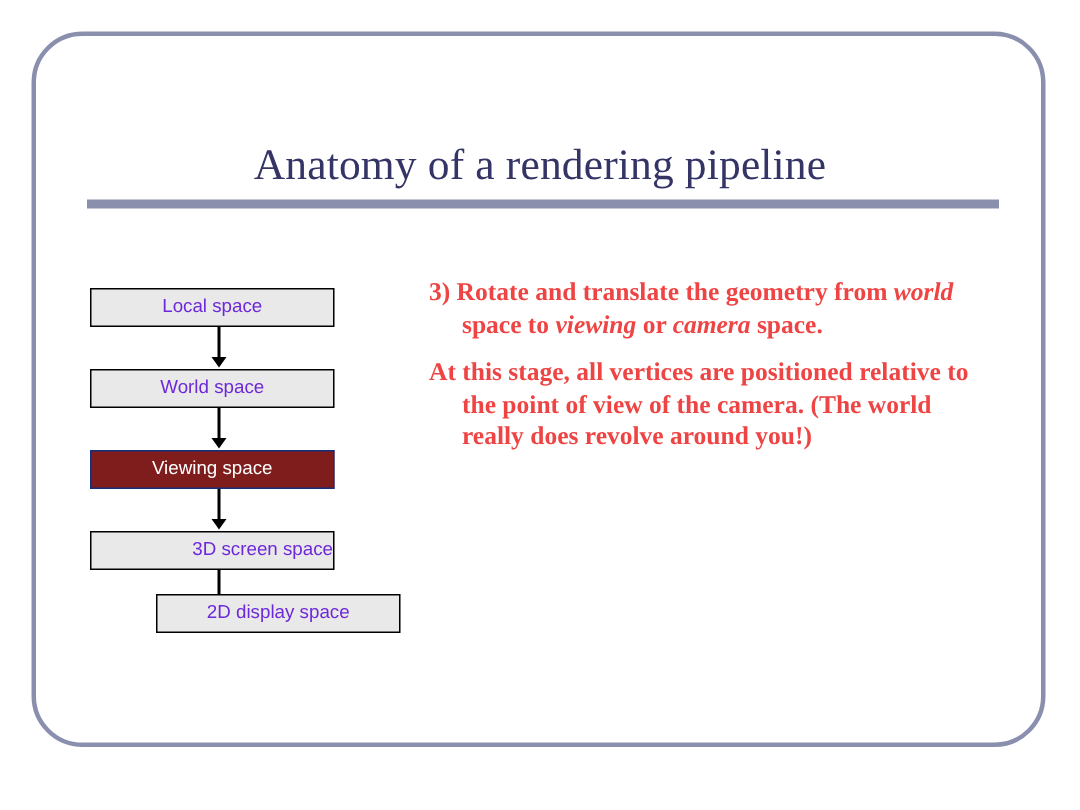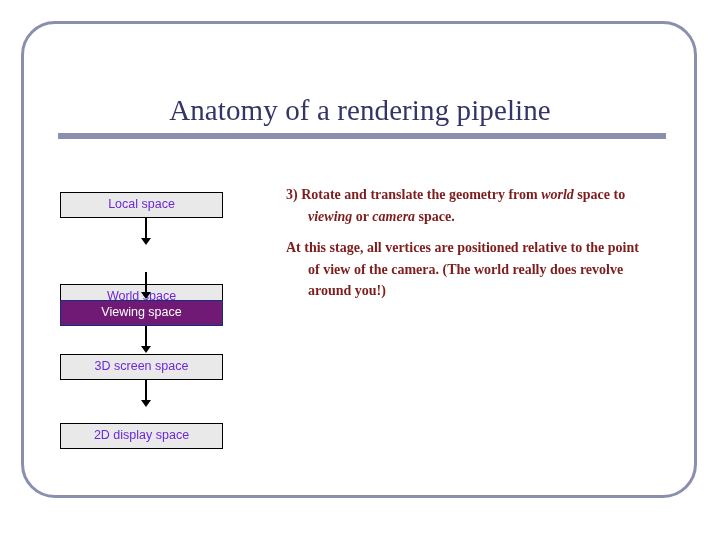--- a/index.html
+++ b/index.html
@@ -72,21 +72,21 @@
     background: #e9e9e9;
     color: #6d28d9;
     font-family: "Liberation Sans", sans-serif;
     font-size: 12.5px;
     line-height: 23px;
     text-align: center;
     white-space: nowrap;
     overflow: hidden;
   }
   .flow-box.highlight {
-    background: #701a75;
+    background: #7f1d1d;
     color: #ffffff;
     border-color: #13307a;
   }
   .connector {
     position: absolute;
     left: 80px;
     width: 12px;
     height: 28px;
   }
   .connector .stem {
@@ -109,23 +109,23 @@
   }
 
   
   #body-text {
     position: absolute;
     left: 286px;
     top: 184px;
     width: 368px;
     font-family: "Liberation Serif", serif;
     font-weight: bold;
-    font-size: 14px;
+    font-size: 17px;
     line-height: 21.5px;
-    color: #7f1d1d;
+    color: #ef4444;
   }
   #body-text .para {
     margin: 0 0 10px 0;
     padding-left: 22px;
     text-indent: -22px;
   }
   #body-text .para:last-child {
     margin-bottom: 0;
   }
   #body-text .para.hang {
@@ -147,36 +147,36 @@
   <div id="slide-title">Anatomy of a rendering pipeline</div>
 
   <div id="title-rule"></div>
 
   <div id="flow">
       <div class="flow-box" style="top: 0px;">Local space</div>
       <div class="connector" style="top: 26px;">
         <div class="stem"></div>
         <div class="head"></div>
       </div>
-      <div class="flow-box" style="top: 54px; margin-top: 38px;">World space</div>
+      <div class="flow-box" style="top: 54px;">World space</div>
       <div class="connector" style="top: 80px;">
         <div class="stem"></div>
         <div class="head"></div>
       </div>
       <div class="flow-box highlight" style="top: 108px;">Viewing space</div>
       <div class="connector" style="top: 134px;">
         <div class="stem"></div>
         <div class="head"></div>
       </div>
-      <div class="flow-box" style="top: 162px;">3D screen space</div>
+      <div class="flow-box" style="top: 162px; text-align: right;">3D screen space</div>
       <div class="connector" style="top: 188px;">
         <div class="stem"></div>
         <div class="head"></div>
       </div>
-      <div class="flow-box" style="top: 231px;">2D display space</div>
+      <div class="flow-box" style="top: 204px; margin-left: 44px;">2D display space</div>
     </div>
 
   <div id="body-text">
       <div class="para hang"><span>3) Rotate and translate the geometry from </span><i>world</i><span> space to </span><i>viewing</i><span> or </span><i>camera</i><span> space.</span></div>
       <div class="para hang"><span>At this stage, all vertices are positioned relative to the point of view of the camera.  (The world really does revolve around you!)</span></div>
     </div>
 
 </div>
 
 </body></html>

